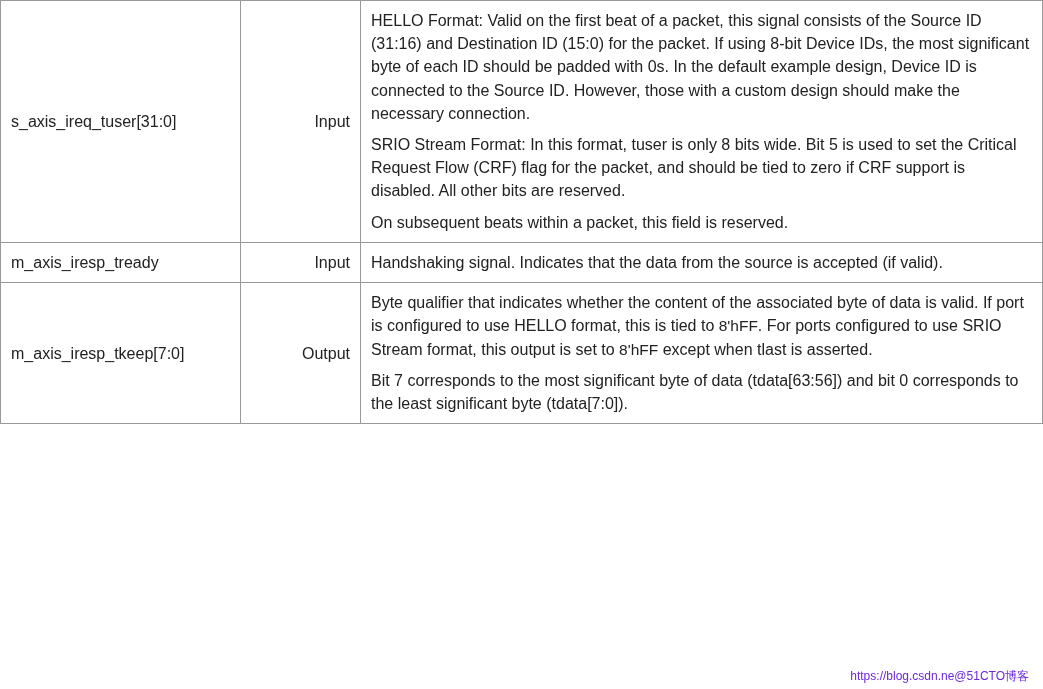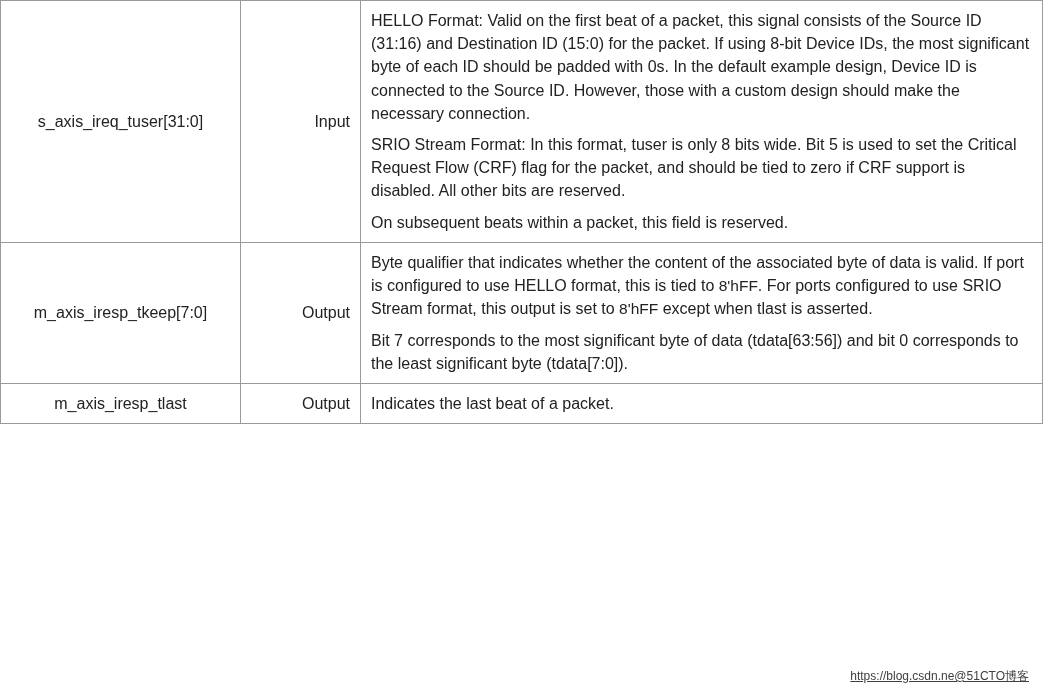--- a/index.html
+++ b/index.html
@@ -22,40 +22,39 @@
     vertical-align: middle;
     line-height: 1.45;
   }
   col.c1 { width: 240px; }
   col.c2 { width: 120px; }
   col.c3 { width: auto; }
   td.dir {
     text-align: right;
   }
   td.name {
-    text-align: center;
+    text-align: left;
   }
   td.desc p {
     margin: 0 0 8px 0;
   }
   td.desc p:last-child {
     margin-bottom: 0;
   }
   .mono {
     font-family: Liberation Sans, sans-serif;
     font-size: 15.5px;
   }
   .watermark {
     position: absolute;
     right: 14px;
     top: 668px;
     font-size: 12px;
-    color: #404040;
+    color: #6d28d9;
     pointer-events: none;
-    text-decoration: underline;
   }
 </style>
 </head>
 <body>
 
 <table>
   <colgroup>
     <col class="c1">
       <col class="c2">
       <col class="c3">
@@ -64,30 +63,30 @@
     <tr>
       <td class="name">s_axis_ireq_tuser[31:0]</td>
       <td class="dir">Input</td>
       <td class="desc">
         <p>HELLO Format: Valid on the first beat of a packet, this signal consists of the Source ID (31:16) and Destination ID (15:0) for the packet. If using 8-bit Device IDs, the most significant byte of each ID should be padded with 0s. In the default example design, Device ID is connected to the Source ID. However, those with a custom design should make the necessary connection.</p>
         <p>SRIO Stream Format: In this format, tuser is only 8 bits wide. Bit 5 is used to set the Critical Request Flow (CRF) flag for the packet, and should be tied to zero if CRF support is disabled. All other bits are reserved.</p>
         <p>On subsequent beats within a packet, this field is reserved.</p>
       </td>
     </tr>
     <tr>
+      <td class="name">m_axis_iresp_tready</td>
+      <td class="dir">Input</td>
+      <td class="desc">
+        <p>Handshaking signal. Indicates that the data from the source is accepted (if valid).</p>
+      </td>
+    </tr>
+    <tr>
       <td class="name">m_axis_iresp_tkeep[7:0]</td>
       <td class="dir">Output</td>
       <td class="desc">
         <p>Byte qualifier that indicates whether the content of the associated byte of data is valid. If port is configured to use HELLO format, this is tied to <span class="mono">8'hFF</span>. For ports configured to use SRIO Stream format, this output is set to <span class="mono">8'hFF</span> except when tlast is asserted.</p>
         <p>Bit 7 corresponds to the most significant byte of data (tdata[63:56]) and bit 0 corresponds to the least significant byte (tdata[7:0]).</p>
-      </td>
-    </tr>
-    <tr>
-      <td class="name">m_axis_iresp_tlast</td>
-      <td class="dir">Output</td>
-      <td class="desc">
-        <p>Indicates the last beat of a packet.</p>
       </td>
     </tr>
   </tbody>
 </table>
 
 <div class="watermark">https://blog.csdn.ne@51CTO博客</div>
 
 </body></html>

